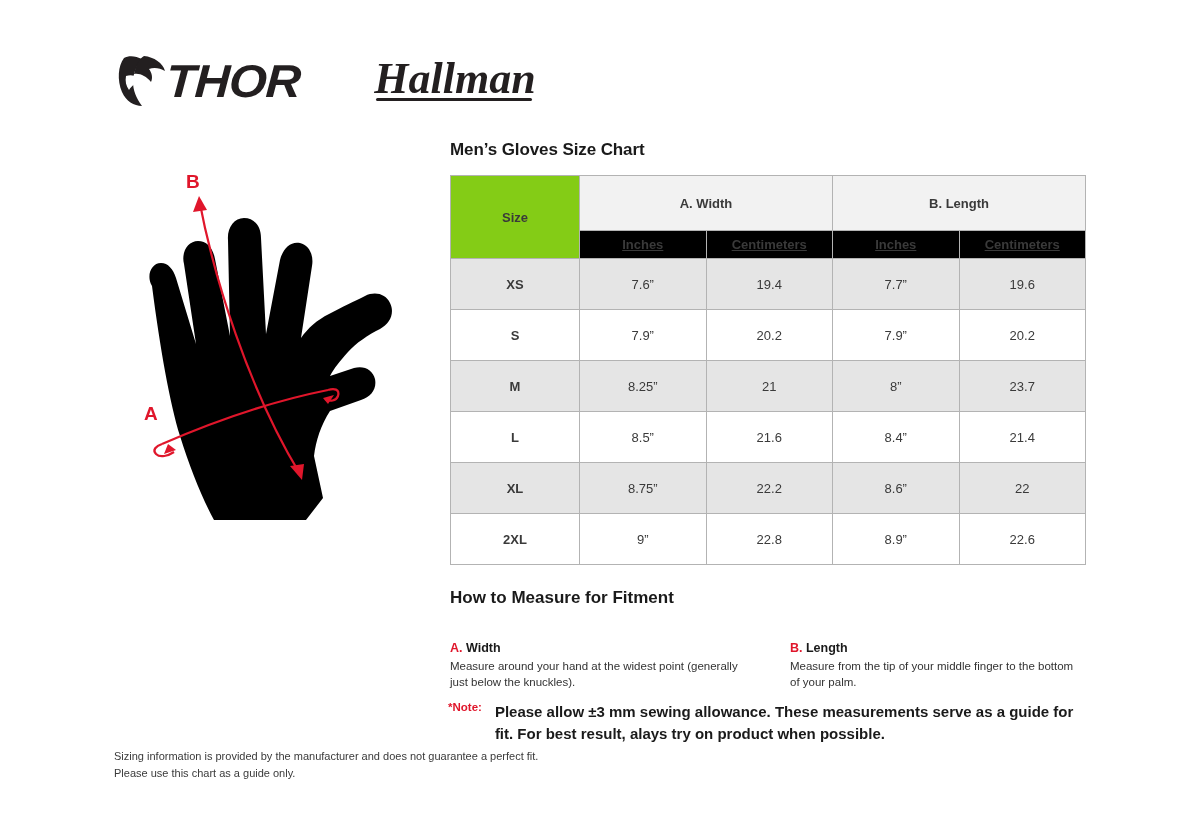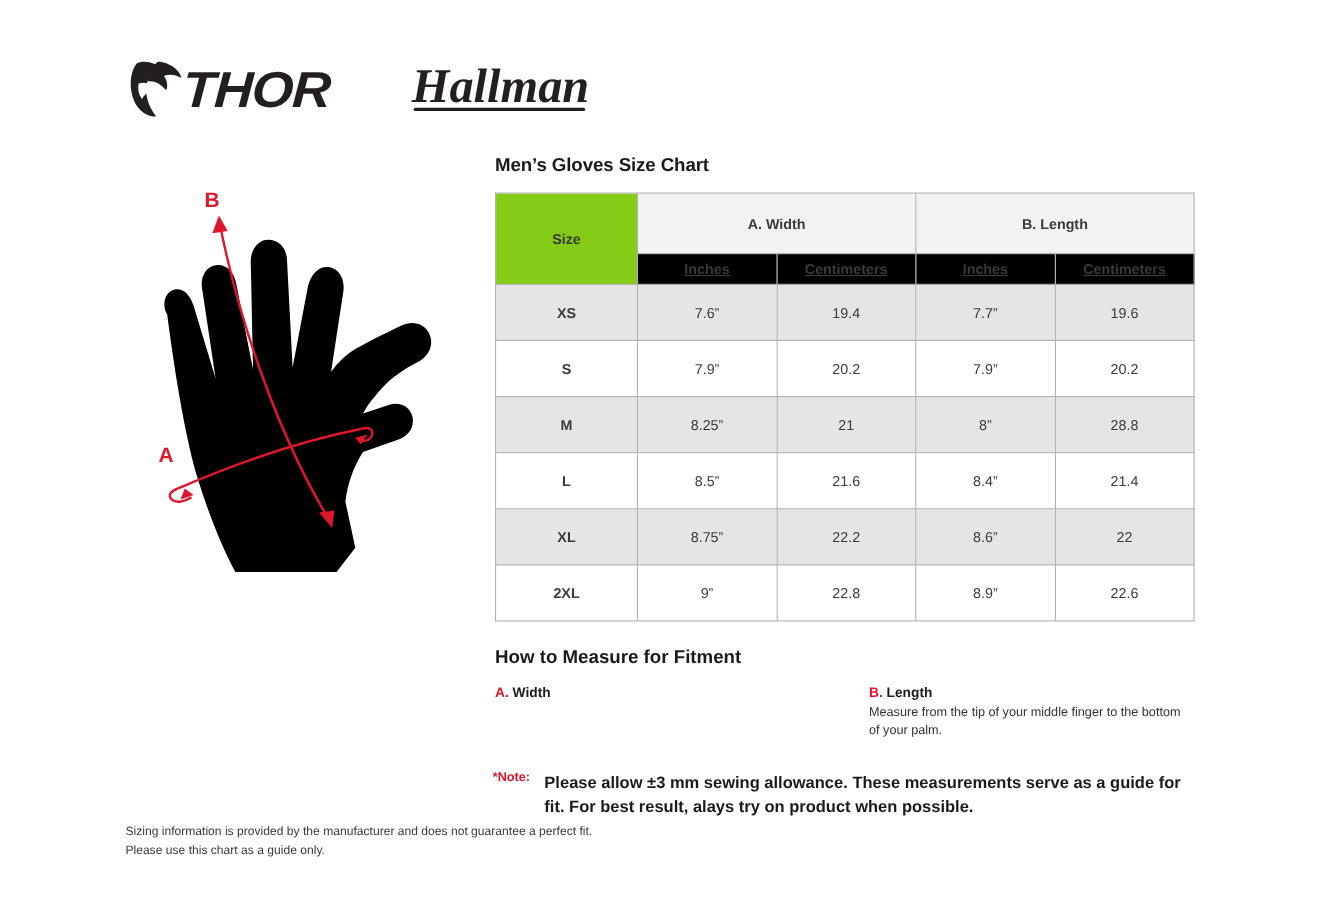--- a/index.html
+++ b/index.html
@@ -132,21 +132,21 @@
   #measure-section {
     position: absolute;
     left: 450px;
     top: 588px;
     width: 640px;
   }
   #measure-heading {
     font-size: 17px;
     font-weight: bold;
     color: #1a1a1a;
-    margin-bottom: 15px;
+    margin-bottom: 33px;
   }
   #measure-cols {
     display: flex;
     gap: 45px;
   }
   .measure-col { width: 295px; }
   .measure-label {
     font-size: 12.5px;
     font-weight: bold;
     color: #1a1a1a;
@@ -269,21 +269,21 @@
         <td class="val-cell">7.9”</td>
         <td class="val-cell">20.2</td>
         <td class="val-cell">7.9”</td>
         <td class="val-cell">20.2</td>
       </tr>
       <tr class="row-shaded">
         <td class="size-cell">M</td>
         <td class="val-cell">8.25”</td>
         <td class="val-cell">21</td>
         <td class="val-cell">8”</td>
-        <td class="val-cell">28.8</td>
+        <td class="val-cell">23.7</td>
       </tr>
       <tr class="row-plain">
         <td class="size-cell">L</td>
         <td class="val-cell">8.5”</td>
         <td class="val-cell">21.6</td>
         <td class="val-cell">8.4”</td>
         <td class="val-cell">21.4</td>
       </tr>
       <tr class="row-shaded">
         <td class="size-cell">XL</td>
@@ -303,20 +303,21 @@
   </table>
 </div>
 
 <div id="measure-section">
   <div id="measure-heading">How to Measure for Fitment</div>
   <div id="measure-cols">
     <div class="measure-col">
       <div class="measure-label">
         <span class="letter">A.</span><span> Width</span>
       </div>
+      <div class="measure-desc">Measure around your hand at the widest point (generally just below the knuckles).</div>
     </div>
     <div class="measure-col">
       <div class="measure-label">
         <span class="letter">B.</span><span> Length</span>
       </div>
       <div class="measure-desc">Measure from the tip of your middle finger to the bottom of your palm.</div>
     </div>
   </div>
 </div>
 

